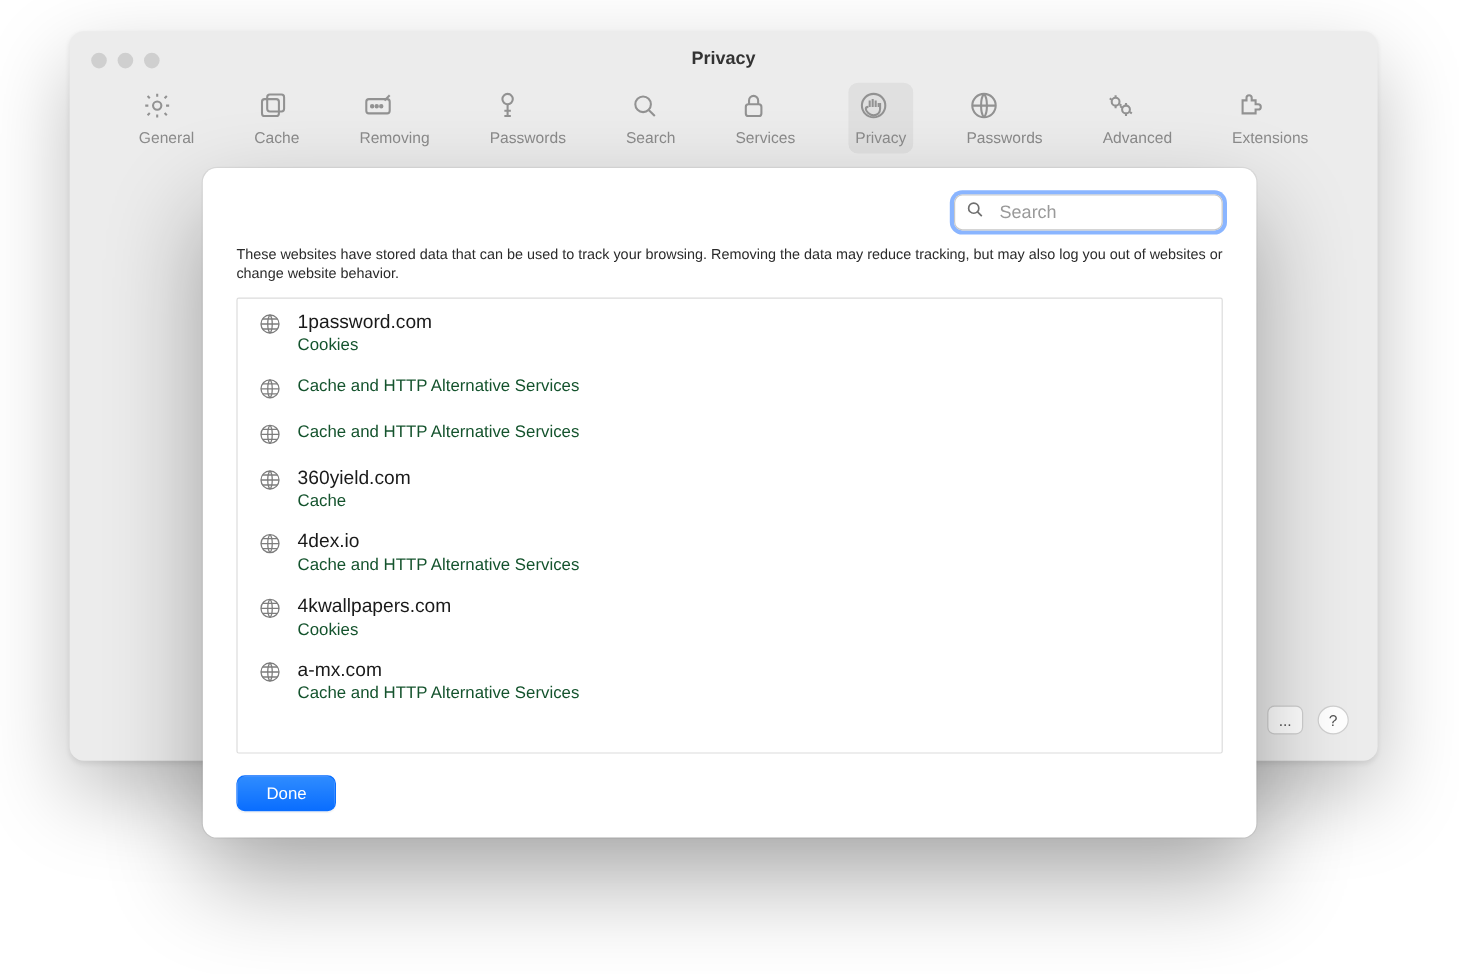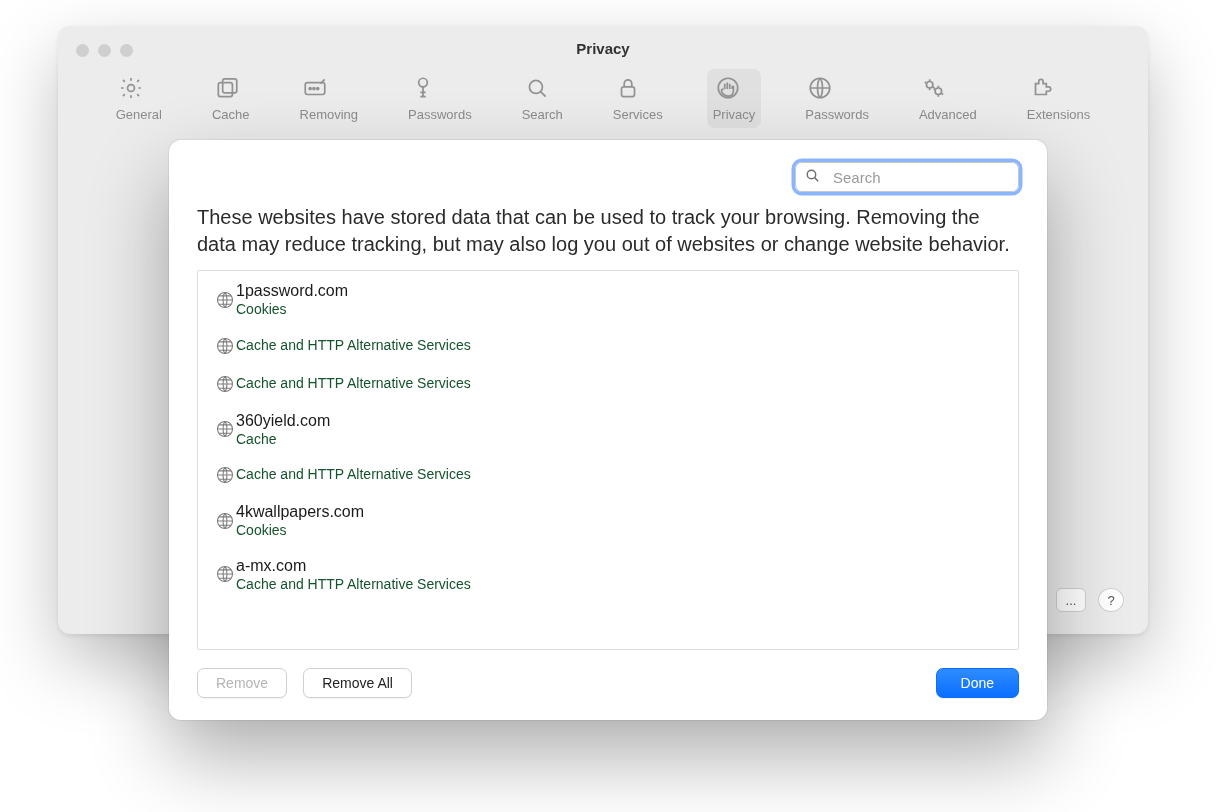--- a/index.html
+++ b/index.html
@@ -81,33 +81,34 @@
     padding: 0 8px; gap:6px;
     box-shadow: 0 0 0 3.5px rgba(41,120,255,0.55);
   }
   .search-field input {
     border:none; outline:none; flex:1;
     font-size:15px; color:#333;
     background:transparent;
   }
   .search-field input::placeholder { color:#9a9a9a; }
   .desc {
-    font-size: 20px; color:#2b2b2b;
+    font-size: 12px; color:#2b2b2b;
     line-height: 1.35;
     margin-bottom: 12px;
   }
   .site-list {
     border: 1px solid #dcdcdc;
     border-radius: 2px;
     height: 380px;
     overflow-y: auto;
     padding: 4px 0;
   }
   .site-row {
-    display:flex; align-items:center;
+    display:flex; 
+    gap: 12px;
     padding: 6px 16px 10px 16px;
   }
   .globe { width:22px; height:22px; flex:0 0 22px; display:flex; align-items:center; justify-content:center; }
   .globe svg { stroke:#7d7d7d; fill:none; stroke-width:1.3; }
   .site-text { display:flex; flex-direction:column; }
   .domain { font-size:16px; color:#1a1a1a; line-height:1.25;}
   .meta { font-size:14px; color:#14532d; line-height:1.25;}
   .button-row {
     display:flex; justify-content:space-between; align-items:center;
     margin-top: 18px;
@@ -310,20 +311,21 @@
           </div>
         </div>
         <div class="site-row">
           <span class="globe">
             <svg viewBox="0 0 24 24" width="20" height="20">
               <circle cx="12" cy="12" r="9"></circle>
               <path d="M3 12h18M12 3c3 3 3 15 0 18M12 3c-3 3-3 15 0 18M4.5 7h15M4.5 17h15"></path>
             </svg>
           </span>
           <div class="site-text">
+            <span class="domain">4dex.io</span>
             <span class="meta">Cache and HTTP Alternative Services</span>
           </div>
         </div>
         <div class="site-row">
           <span class="globe">
             <svg viewBox="0 0 24 24" width="20" height="20">
               <circle cx="12" cy="12" r="9"></circle>
               <path d="M3 12h18M12 3c3 3 3 15 0 18M12 3c-3 3-3 15 0 18M4.5 7h15M4.5 17h15"></path>
             </svg>
           </span>
@@ -339,20 +341,16 @@
               <path d="M3 12h18M12 3c3 3 3 15 0 18M12 3c-3 3-3 15 0 18M4.5 7h15M4.5 17h15"></path>
             </svg>
           </span>
           <div class="site-text">
             <span class="domain">a-mx.com</span>
             <span class="meta">Cache and HTTP Alternative Services</span>
           </div>
         </div>
       </div>
     <div class="button-row">
-      <div class="btn-group-left">
-        <div class="btn disabled">Remove</div>
-        <div class="btn">Remove All</div>
-      </div>
       <div class="btn primary">Done</div>
     </div>
   </div>
 </div>
 
 </body></html>

